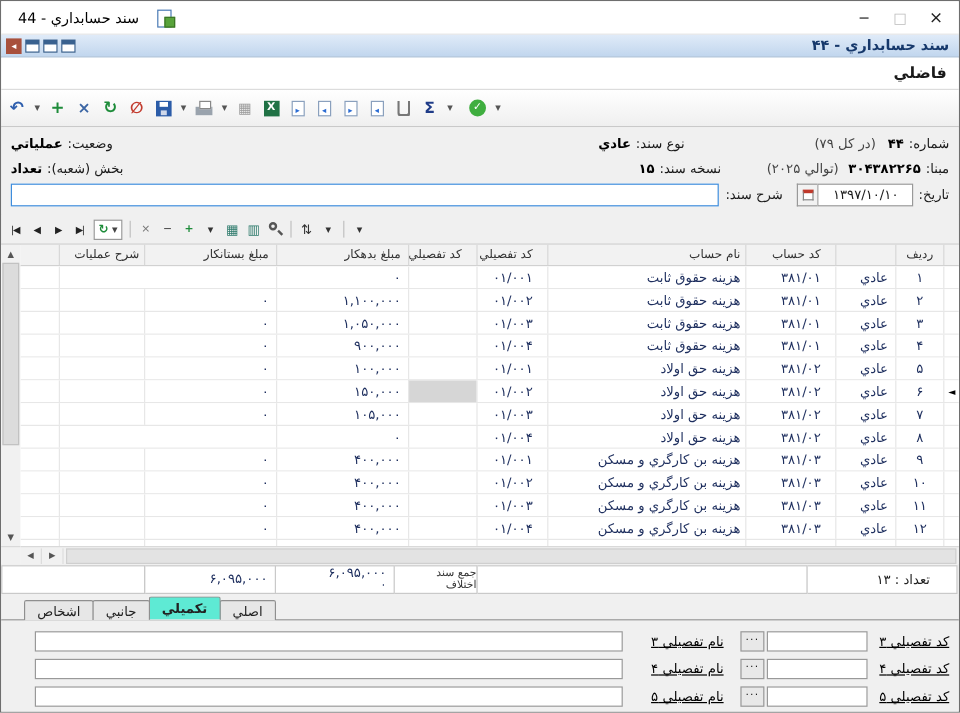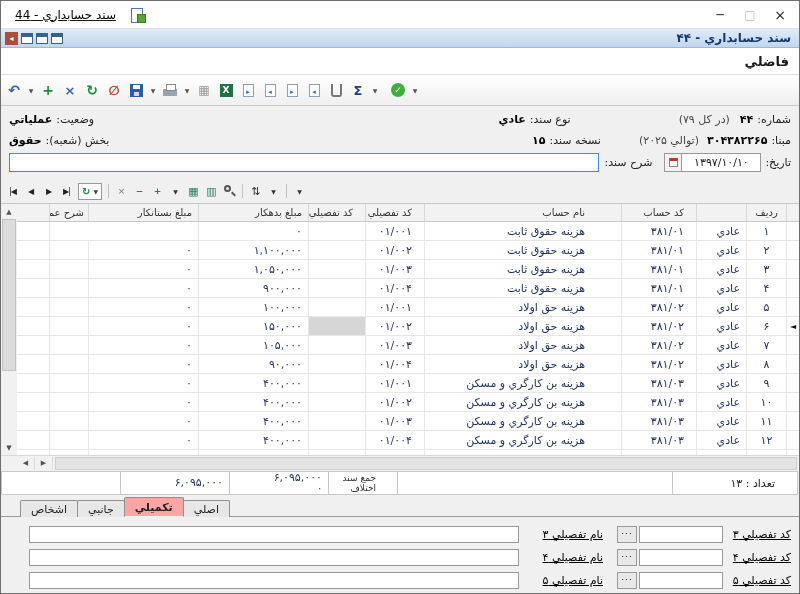--- a/index.html
+++ b/index.html
@@ -1,21 +1,21 @@
 <!DOCTYPE html>
 <html><head>
 <meta charset="utf-8">
 <style>
   html,body{margin:0;padding:0;background:#fff;width:800px;height:594px;overflow:hidden;}
   .window{width:800px;height:594px;box-sizing:border-box;border:1px solid #6e6e6e;background:#f0f0f0;
     display:flex;flex-direction:column;direction:rtl;font-family:"DejaVu Sans",sans-serif;font-size:11px;color:#1a1a1a;}
   
   .titlebar{height:27px;background:#fff;border-bottom:1px solid #e4e4e4;display:flex;direction:ltr;
     justify-content:space-between;align-items:center;padding:0 4px 0 14px;flex:0 0 auto;}
-  .title-left{display:flex;align-items:center;gap:14px;text-decoration:underline;}
+  .title-left{display:flex;align-items:center;gap:14px;}
   .title-text{font-size:12px;color:#000;}
   .app-icon{width:16px;height:16px;position:relative;display:inline-block;}
   .app-icon .ai1{position:absolute;left:1px;top:1px;width:10px;height:13px;background:#fff;border:1px solid #4a7ab5;}
   .app-icon .ai2{position:absolute;right:0;bottom:0;width:7px;height:7px;background:#58a33a;border:1px solid #3c7526;}
   .win-controls{display:flex;}
   .wbtn{width:30px;height:22px;display:flex;align-items:center;justify-content:center;font-size:12px;color:#222;}
   .wbtn.disabled{color:#bdbdbd;}
   
   .mdibar{height:18px;background:linear-gradient(#e0ebf8,#c1d6ee);border-bottom:1px solid #9fb9d6;
     display:flex;direction:ltr;justify-content:space-between;align-items:center;padding:0 8px 0 4px;flex:0 0 auto;}
@@ -80,21 +80,21 @@
   .gridwrap{height:266px;display:flex;flex:0 0 auto;background:#fff;}
   .gridmain{flex:1;display:flex;flex-direction:column;min-width:0;}
   .ghead{display:flex;height:17px;background:#f2f2f2;border-bottom:1px solid #c9c9c9;color:#333;font-size:10px;flex:0 0 auto;}
   .hcell{border-left:1px solid #d8d8d8;display:flex;align-items:center;box-sizing:border-box;white-space:nowrap;overflow:hidden;padding-right:4px;}
   .gbody{flex:1;background:#fff;overflow:hidden;}
   .grow{display:flex;height:18px;border-bottom:1px solid #e7e7e7;background:#fff;}
   .gcell{border-left:1px solid #e7e7e7;display:flex;align-items:center;box-sizing:border-box;white-space:nowrap;overflow:hidden;color:#1d2e5e;font-size:11px;}
   .col-indicator{width:13px;justify-content:center;color:#000;font-size:8px;padding-right:0;}
   .col-row{width:40px;justify-content:center;padding-right:0;}
   .col-type{width:50px;padding-right:6px;}
-  .col-code{width:75px;padding-right:12px;margin-left:32px;}
+  .col-code{width:75px;padding-right:12px;}
   .col-name{width:165px;padding-right:4px;}
   .col-d1{width:59px;padding-right:12px;}
   .col-d2{width:57px;padding-right:12px;}
   .col-debit{width:110px;justify-content:flex-start;padding-right:6px;}
   .col-credit{width:110px;padding-right:6px;}
   .col-desc{flex:1;padding-right:4px;margin-left:32px;}
   .hcell.col-debit,.hcell.col-credit{padding-right:6px;}
   .selected-cell{background:#d6d6d6;}
   
   .hscroll{height:14px;background:#f1f1f1;border-top:1px solid #d9d9d9;display:flex;direction:ltr;align-items:center;flex:0 0 auto;}
@@ -103,32 +103,32 @@
   .vscroll{width:16px;background:#f1f1f1;border-left:none;display:flex;flex-direction:column;flex:0 0 auto;}
   .vbtn{height:15px;font-size:7px;color:#555;display:flex;align-items:center;justify-content:center;}
   .vtrack{flex:1;position:relative;}
   .vthumb{position:absolute;top:0;left:1px;right:1px;height:150px;background:#dcdcdc;border:1px solid #c2c2c2;}
   .vcorner{height:14px;background:#f1f1f1;border-top:1px solid #d9d9d9;}
   
   .totals{height:26px;display:flex;background:#f0f0f0;padding:1px;box-sizing:border-box;flex:0 0 auto;}
   .tbox{background:#fff;border:1px solid #c9c9c9;box-sizing:border-box;margin-left:-1px;}
   .tbox-count{width:126px;display:flex;align-items:center;padding-right:22px;color:#222;}
   .tbox-mid{flex:1;}
-  .tbox-labels{width:70px;font-size:9px;color:#333;display:flex;flex-direction:column;justify-content:center;padding-right:21px;line-height:10px;}
+  .tbox-labels{width:70px;font-size:9px;color:#333;display:flex;flex-direction:column;justify-content:center;padding-right:0;line-height:10px;}
   .tbox-amt{width:100px;display:flex;flex-direction:column;justify-content:center;align-items:flex-start;padding-right:6px;line-height:10px;color:#1d2e5e;}
   .tbox-amt .big{font-size:11px;}
   .tbox-amt .small{font-size:9px;}
   .tbox-credit{width:110px;}
   .tbox-left{width:120px;}
   
   .tabstrip{height:20px;position:relative;background:#f0f0f0;border-bottom:1px solid #9a9a9a;flex:0 0 auto;}
   .tabs{position:absolute;left:20px;bottom:-1px;display:flex;direction:rtl;align-items:flex-end;}
   .tab{height:17px;box-sizing:border-box;padding:1px 10px 0;border:1px solid #8f8f8f;border-bottom:none;background:#e7e7e7;
     border-radius:2px 2px 0 0;margin-left:-1px;display:flex;align-items:center;font-size:11px;color:#222;}
-  .tab.active{height:20px;background:#fca5a5;font-weight:bold;position:relative;z-index:2;border-bottom:1px solid #f0f0f0;}
+  .tab.active{height:20px;background:#5eead4;font-weight:bold;position:relative;z-index:2;border-bottom:1px solid #f0f0f0;}
   
   .detailspanel{flex:1;padding-top:3px;background:#f0f0f0;}
   .drow{display:flex;align-items:center;margin-top:6px;padding:0 8px 0 28px;}
   .dlabel{white-space:nowrap;color:#000;text-decoration:underline;}
   .dlabel-code{width:68px;}
   .dinp-code{width:84px;}
   .browse{width:20px;height:17px;box-sizing:border-box;background:#e8e8e8;border:1px solid #999;font-size:9px;
     display:flex;align-items:flex-start;justify-content:center;margin-right:2px;letter-spacing:1px;line-height:9px;}
   .dlabel-name{width:76px;margin-right:14px;}
   .dinp-name{flex:1;margin-right:8px;}
@@ -261,21 +261,21 @@
         <span class="fval">۳۰۴۳۸۲۲۶۵</span>
       </div>
       <span class="fparen" style="margin-right:8px;">(توالي ۲۰۲۵)</span>
       <div class="fgroup m-ver">
         <span class="flabel">نسخه سند:</span>
         <span class="fval">۱۵</span>
       </div>
       <div class="spacer"></div>
       <div class="fgroup">
         <span class="flabel">بخش (شعبه):</span>
-        <span class="fval">حقوق</span>
+        <span class="fval">تعداد</span>
       </div>
     </div>
     <div class="frow frow3">
       <span class="flabel">تاريخ:</span>
       <div class="date-wrap">
         <input class="inp date-inp" readonly="" value="۱۳۹۷/۱۰/۱۰" style="">
         <div class="calbtn">
             <span class="minical"></span>
           </div>
       </div>
@@ -412,21 +412,20 @@
             <div class="gcell col-desc"></div>
           </div>
           <div class="grow">
             <div class="gcell col-indicator"></div>
             <div class="gcell col-row">۸</div>
             <div class="gcell col-type">عادي</div>
             <div class="gcell col-code">۳۸۱/۰۲</div>
             <div class="gcell col-name">هزينه حق اولاد</div>
             <div class="gcell col-d1">۰۱/۰۰۴</div>
             <div class="gcell col-d2"></div>
-            <div class="gcell col-debit">۹۰,۰۰۰</div>
             <div class="gcell col-credit">۰</div>
             <div class="gcell col-desc"></div>
           </div>
           <div class="grow">
             <div class="gcell col-indicator"></div>
             <div class="gcell col-row">۹</div>
             <div class="gcell col-type">عادي</div>
             <div class="gcell col-code">۳۸۱/۰۳</div>
             <div class="gcell col-name">هزينه بن كارگري و مسكن</div>
             <div class="gcell col-d1">۰۱/۰۰۱</div>

